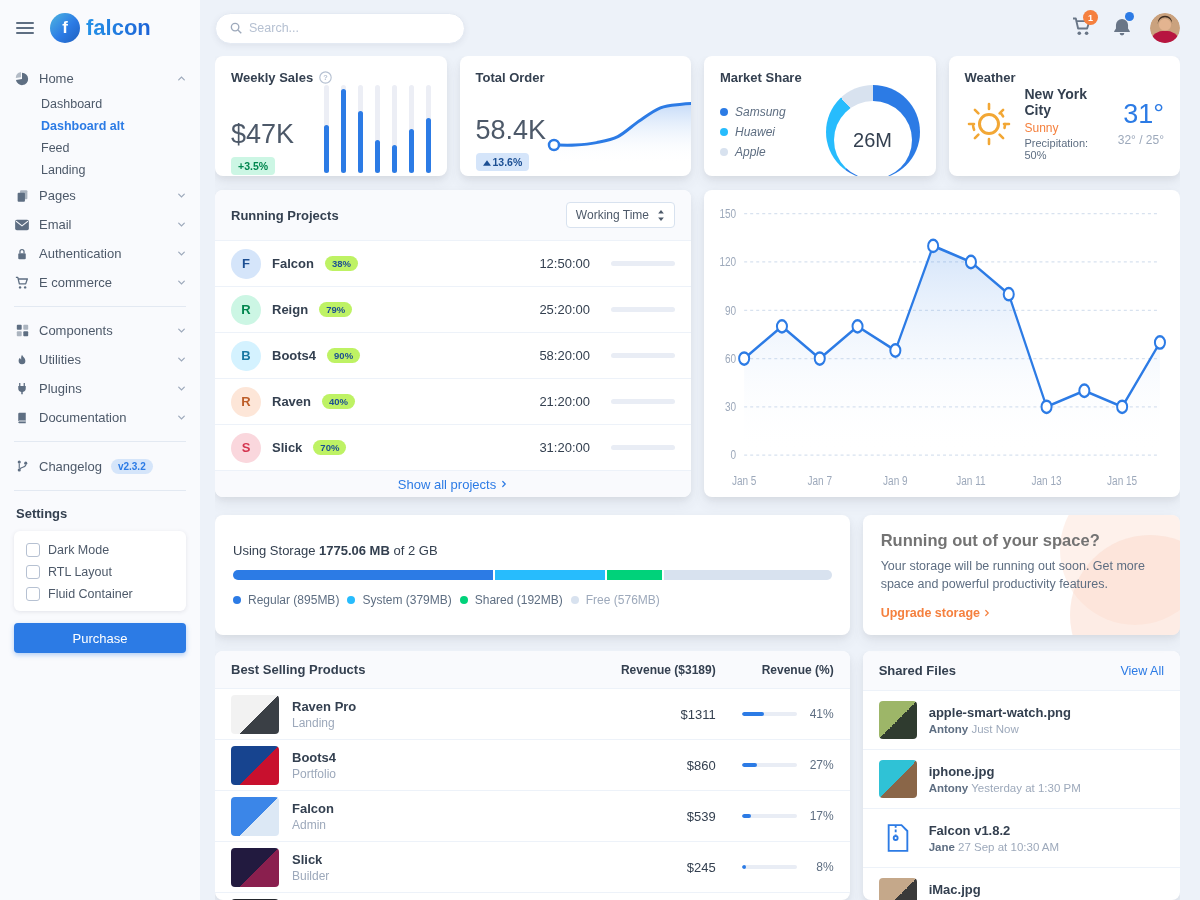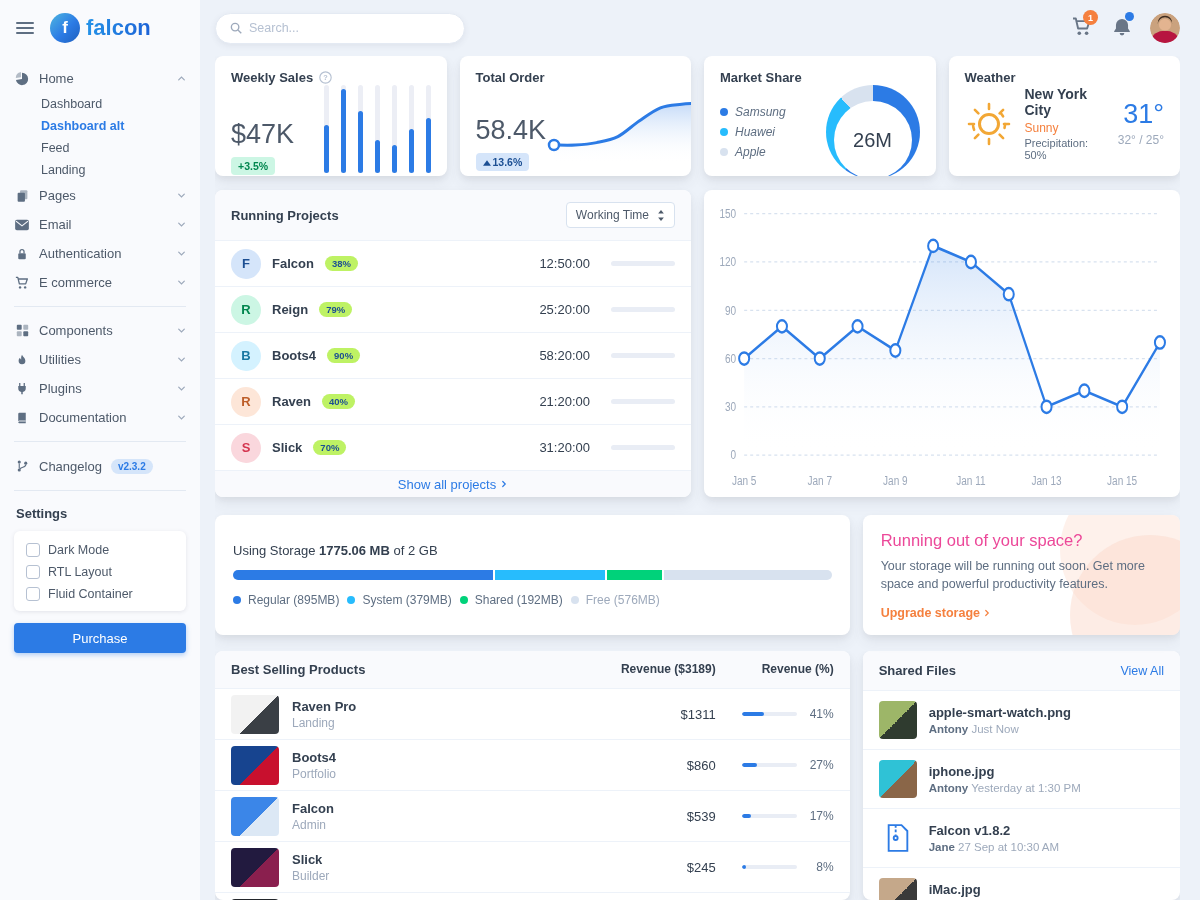--- a/index.html
+++ b/index.html
@@ -110,26 +110,26 @@
   .storage-bar { display:flex; gap:2px; height:10px; margin:12px 0 13px; }
   .storage-seg { height:100%; }
   .storage-seg:first-child { border-radius:5px 0 0 5px; }
   .storage-seg:last-child { border-radius:0 5px 5px 0; }
   .storage-legend { display:flex; gap:8px; }
   .storage-legend .legend-item { font-size:12px; }
 
   .space-card { padding:16px 18px; position:relative; }
   .space-card .blob1 { position:absolute; right:-30px; top:-40px; width:150px; height:150px; border-radius:50%; background:#fde8dd; opacity:.6; }
   .space-card .blob2 { position:absolute; right:-50px; bottom:-60px; width:160px; height:160px; border-radius:50%; background:#fbd9cb; opacity:.5; }
-  .space-title { font-size:16.5px; font-weight:400; color:#ec4899; position:relative; }
+  .space-title { font-size:16.5px; font-weight:700; color:#737373; position:relative; }
   .space-body { font-size:12.5px; color:#5e6e82; line-height:1.45; margin-top:7px; position:relative; }
   .space-link { display:inline-flex; align-items:center; gap:3px; font-size:12.5px; font-weight:600; color:#f5803e; margin-top:13px; cursor:pointer; position:relative; }
   .space-link .icn { display:flex; }
 
-  .tbl-header { display:flex; align-items:flex-start; padding:11px 16px; background:#f9fafd; border-bottom:1px solid #edf2f9; }
+  .tbl-header { display:flex; align-items:center; padding:11px 16px; background:#f9fafd; border-bottom:1px solid #edf2f9; }
   .tbl-header .c-name { flex:1; font-size:13px; font-weight:600; color:#344050; }
   .tbl-header .c-rev { width:130px; text-align:right; font-size:12px; font-weight:600; color:#344050; }
   .tbl-header .c-pct { width:118px; text-align:right; font-size:12px; font-weight:600; color:#344050; }
   .prod-row { display:flex; align-items:center; padding:6px 16px; height:51px; border-bottom:1px solid #edf2f9; }
   .prod-thumb { width:48px; height:39px; border-radius:4px; flex-shrink:0; margin-right:13px; }
   .prod-info { flex:1; }
   .prod-name { font-size:13px; font-weight:600; color:#344050; }
   .prod-cat { font-size:12px; color:#9da9bb; margin-top:2px; }
   .prod-rev { width:130px; text-align:right; font-size:13px; color:#344050; }
   .prod-pct-wrap { width:118px; display:flex; align-items:center; justify-content:flex-end; gap:9px; }

